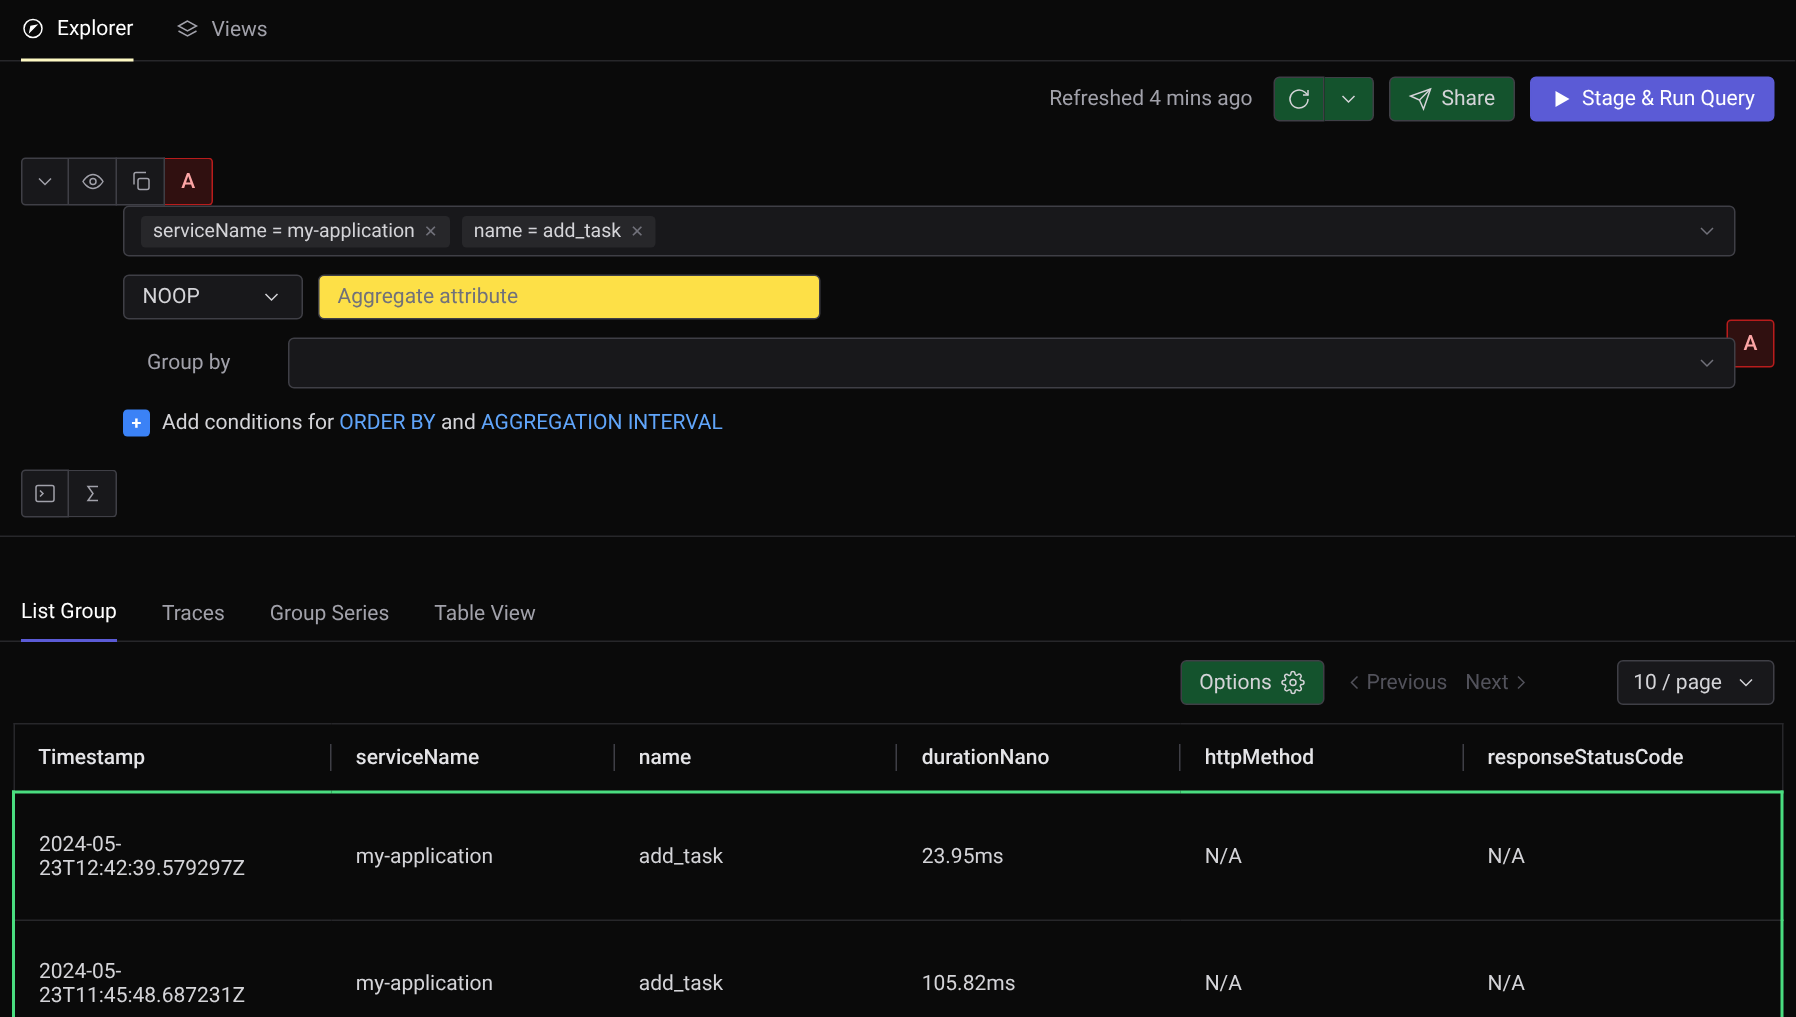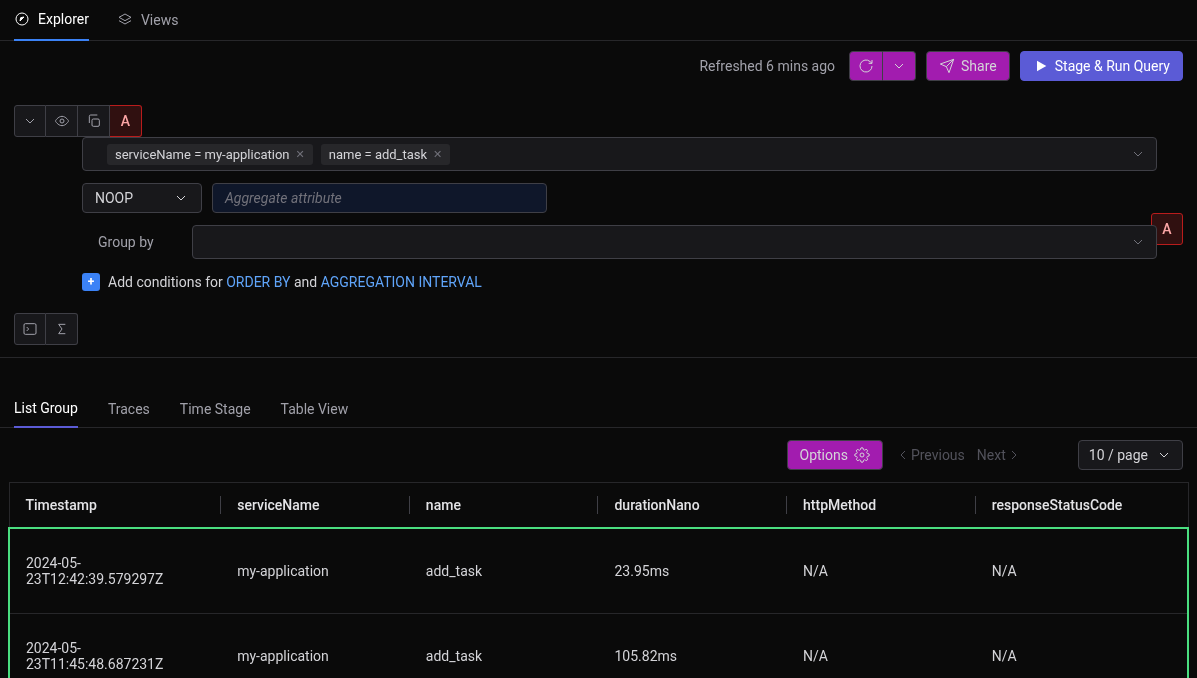--- a/index.html
+++ b/index.html
@@ -27,21 +27,21 @@
     .top-tab {
       display: flex;
       align-items: center;
       gap: 8px;
       height: 41px;
       cursor: pointer;
       color: #a1a1aa;
     }
     .top-tab.active {
       color: #fff;
-      border-bottom: 2px solid #3b82f6;
+      border-bottom: 2px solid #fef9c3;
     }
     .icon {
       width: 16px;
       height: 16px;
       display: inline-flex;
       align-items: center;
       justify-content: center;
     }
     .toolbar {
       display: flex;
@@ -72,21 +72,21 @@
       align-items: center;
       gap: 10px;
     }
     .btn {
       display: flex;
       align-items: center;
       gap: 6px;
       border: 1px solid #3f3f46;
       border-radius: 4px;
       padding: 6px 12px;
-      background: #a21caf;
+      background: #14532d;
       cursor: pointer;
       color: #d4d4d8;
     }
     .btn-icon-only {
       padding: 6px 8px;
     }
     .btn-group {
       display: flex;
     }
     .btn-group .btn {
@@ -136,21 +136,21 @@
     .query-body {
       padding: 0 40px 14px 82px;
     }
     .filter-row {
       display: flex;
       align-items: center;
       gap: 8px;
       border: 1px solid #3f3f46;
       border-radius: 4px;
       background: #18181b;
-      padding: 4px 24px;
+      padding: 4px 11px;
       min-height: 34px;
       position: relative;
     }
     .filter-chip {
       background: #27272a;
       padding: 3px 8px;
       border-radius: 3px;
       display: flex;
       align-items: center;
       gap: 6px;
@@ -180,25 +180,24 @@
       padding: 6px 12px;
       display: flex;
       align-items: center;
       justify-content: space-between;
       min-width: 120px;
       cursor: pointer;
     }
     .aggregate-input {
       border: 1px solid #3f3f46;
       border-radius: 4px;
-      background: #0f172a;
+      background: #fde047;
       padding: 6px 12px;
       flex: 0 0 335px;
       color: #71717a;
-      font-style: italic;
     }
     .groupby-row {
       display: flex;
       align-items: center;
       gap: 30px;
       margin-top: 12px;
       margin-left: 16px;
     }
     .groupby-label {
       color: #a1a1aa;
@@ -361,21 +360,21 @@
       <svg viewBox="0 0 24 24">
           <polygon points="12,3 3,8 12,13 21,8"></polygon>
           <polyline points="3,13 12,18 21,13"></polyline>
         </svg>
     </span>
     <span>Views</span>
   </div>
 </div>
 
 <div class="toolbar">
-  <span class="refreshed-text">Refreshed 6 mins ago</span>
+  <span class="refreshed-text">Refreshed 4 mins ago</span>
   <div class="btn-group">
     <div class="btn btn-icon-only">
       <span class="icon">
         <svg viewBox="0 0 24 24">
             <path d="M21 12a9 9 0 1 1-3-6.7L21 8"></path>
             <polyline points="21,3 21,8 16,8"></polyline>
           </svg>
       </span>
     </div>
     <div class="btn btn-icon-only">
@@ -500,21 +499,21 @@
             <path d="M17 5H7l5 7-5 7h10"></path>
           </svg>
         </span>
     </div>
   </div>
 </div>
 
 <div class="view-tabs">
   <div class="view-tab active">List Group</div>
   <div class="view-tab">Traces</div>
-  <div class="view-tab">Time Stage</div>
+  <div class="view-tab">Group Series</div>
   <div class="view-tab">Table View</div>
 </div>
 
 <div class="table-controls">
   <div class="btn">
     <span>Options</span>
     <span class="icon">
         <svg viewBox="0 0 24 24">
           <circle cx="12" cy="12" r="3"></circle>
           <path d="M19.4 15a1.65 1.65 0 0 0 .33 1.82l.06.06a2 2 0 1 1-2.83 2.83l-.06-.06a1.65 1.65 0 0 0-1.82-.33 1.65 1.65 0 0 0-1 1.51V21a2 2 0 1 1-4 0v-.09a1.65 1.65 0 0 0-1-1.51 1.65 1.65 0 0 0-1.82.33l-.06.06a2 2 0 1 1-2.83-2.83l.06-.06a1.65 1.65 0 0 0 .33-1.82 1.65 1.65 0 0 0-1.51-1H3a2 2 0 1 1 0-4h.09a1.65 1.65 0 0 0 1.51-1 1.65 1.65 0 0 0-.33-1.82l-.06-.06a2 2 0 1 1 2.83-2.83l.06.06a1.65 1.65 0 0 0 1.82.33h0a1.65 1.65 0 0 0 1-1.51V3a2 2 0 1 1 4 0v.09a1.65 1.65 0 0 0 1 1.51h0a1.65 1.65 0 0 0 1.82-.33l.06-.06a2 2 0 1 1 2.83 2.83l-.06.06a1.65 1.65 0 0 0-.33 1.82v0a1.65 1.65 0 0 0 1.51 1H21a2 2 0 1 1 0 4h-.09a1.65 1.65 0 0 0-1.51 1z"></path>

